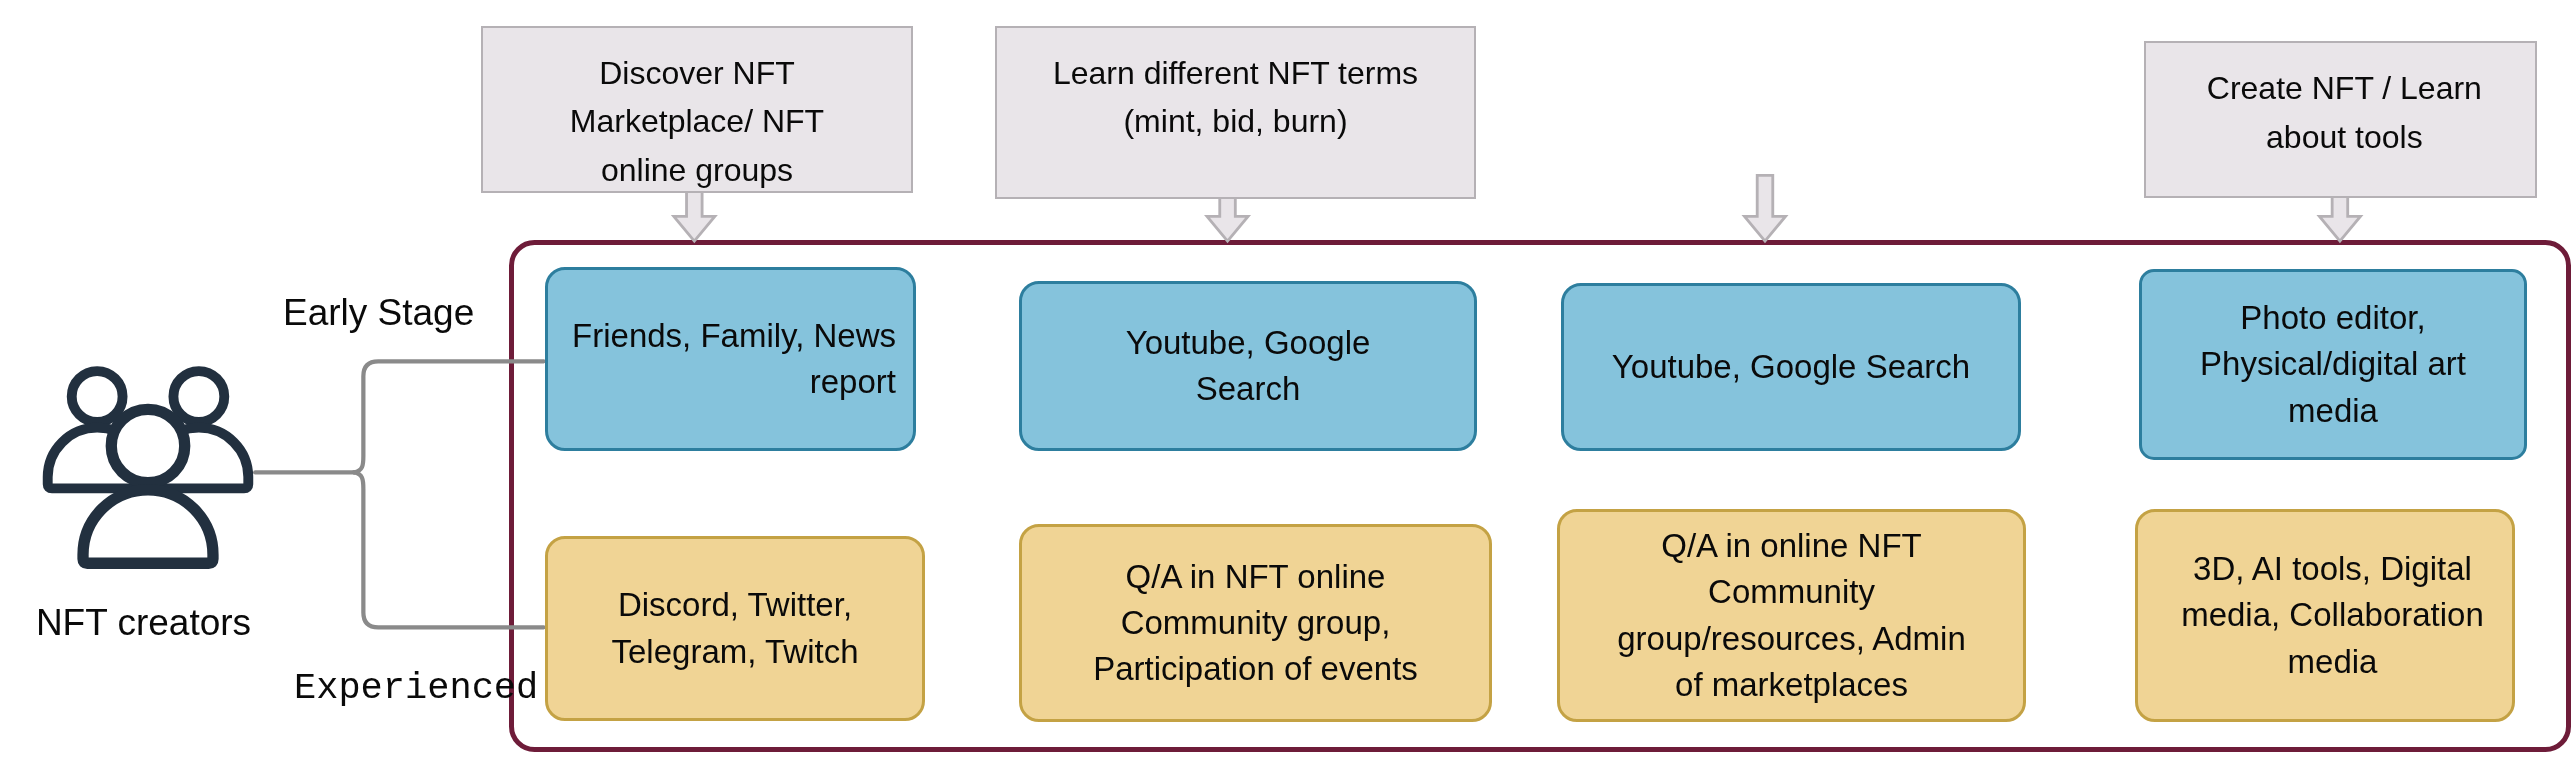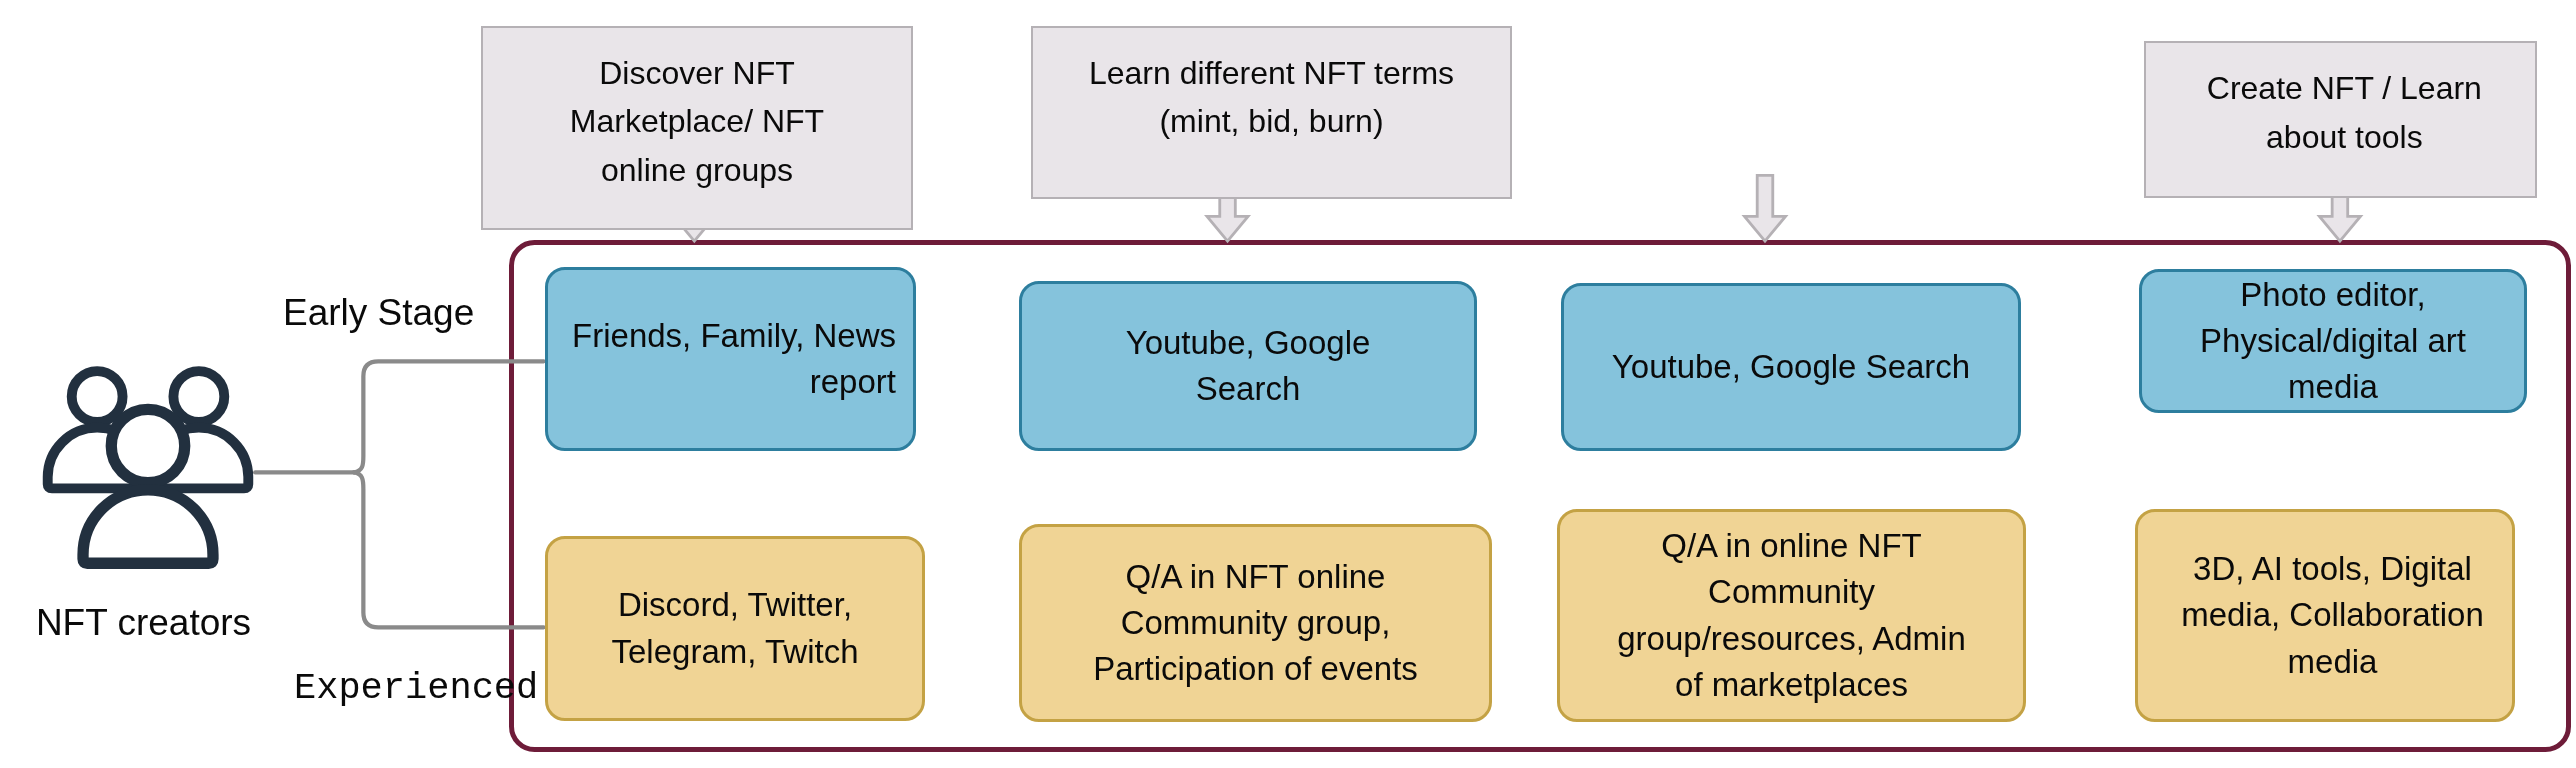--- a/index.html
+++ b/index.html
@@ -61,40 +61,40 @@
     </g>
 
     <g fill="#E9E5E9" stroke="#B5B1B5" stroke-width="4" stroke-linejoin="miter">
       <polygon points="970,270 970,306 952,306 981,341 1010,306 992,306 992,270"></polygon>
       <polygon points="1724,270 1724,306 1706,306 1735,341 1764,306 1746,306 1746,270"></polygon>
       <polygon points="2484,248 2484,306 2466,306 2495,341 2524,306 2506,306 2506,248"></polygon>
       <polygon points="3297,270 3297,306 3279,306 3308,341 3337,306 3319,306 3319,270"></polygon>
     </g>
   </svg>
 
-  <div class="box header-box" style="left:481px;top:25.5px;width:432px;height:204px;padding-left:60px;padding-right:60px;">
+  <div class="box header-box" style="left:481px;top:25.5px;width:432px;height:167px;padding-left:60px;padding-right:60px;">
     <span>Discover NFT Marketplace/ NFT online groups</span>
   </div>
-  <div class="box header-box" style="left:995px;top:25.5px;width:481px;height:173px;padding-left:21px;padding-right:21px;margin-left:36px;">
+  <div class="box header-box" style="left:995px;top:25.5px;width:481px;height:173px;padding-left:21px;padding-right:21px;">
     <span>Learn different NFT terms (mint, bid, burn)</span>
   </div>
   <div class="box header-box" style="left:2144px;top:41px;width:393px;height:157px;padding-left:17.7px;padding-right:10px;">
     <span>Create NFT / Learn about tools</span>
   </div>
 
   <div class="box blue-box" style="left:545px;top:267px;width:371px;height:184px;text-align:right;">
     <span>Friends, Family, News report</span>
   </div>
   <div class="box blue-box" style="left:1019px;top:281px;width:458px;height:170px;">
     <span style="max-width:304px;">Youtube, Google Search</span>
   </div>
   <div class="box blue-box" style="left:1561px;top:283px;width:460px;height:168px;">
     <span>Youtube, Google Search</span>
   </div>
-  <div class="box blue-box" style="left:2139px;top:269px;width:388px;height:144px;">
+  <div class="box blue-box" style="left:2139px;top:269px;width:388px;height:191px;border-radius:15px;">
     <span>Photo editor, Physical/digital art media</span>
   </div>
 
   <div class="box yellow-box" style="left:545px;top:536px;width:380px;height:185px;">
     <span>Discord, Twitter, Telegram, Twitch</span>
   </div>
   <div class="box yellow-box" style="left:1557px;top:509px;width:469px;height:213px;">
     <span style="max-width:354px;">Q/A in online NFT Community group/resources, Admin of marketplaces</span>
   </div>
   <div class="box yellow-box" style="left:1019px;top:524px;width:473px;height:198px;">

